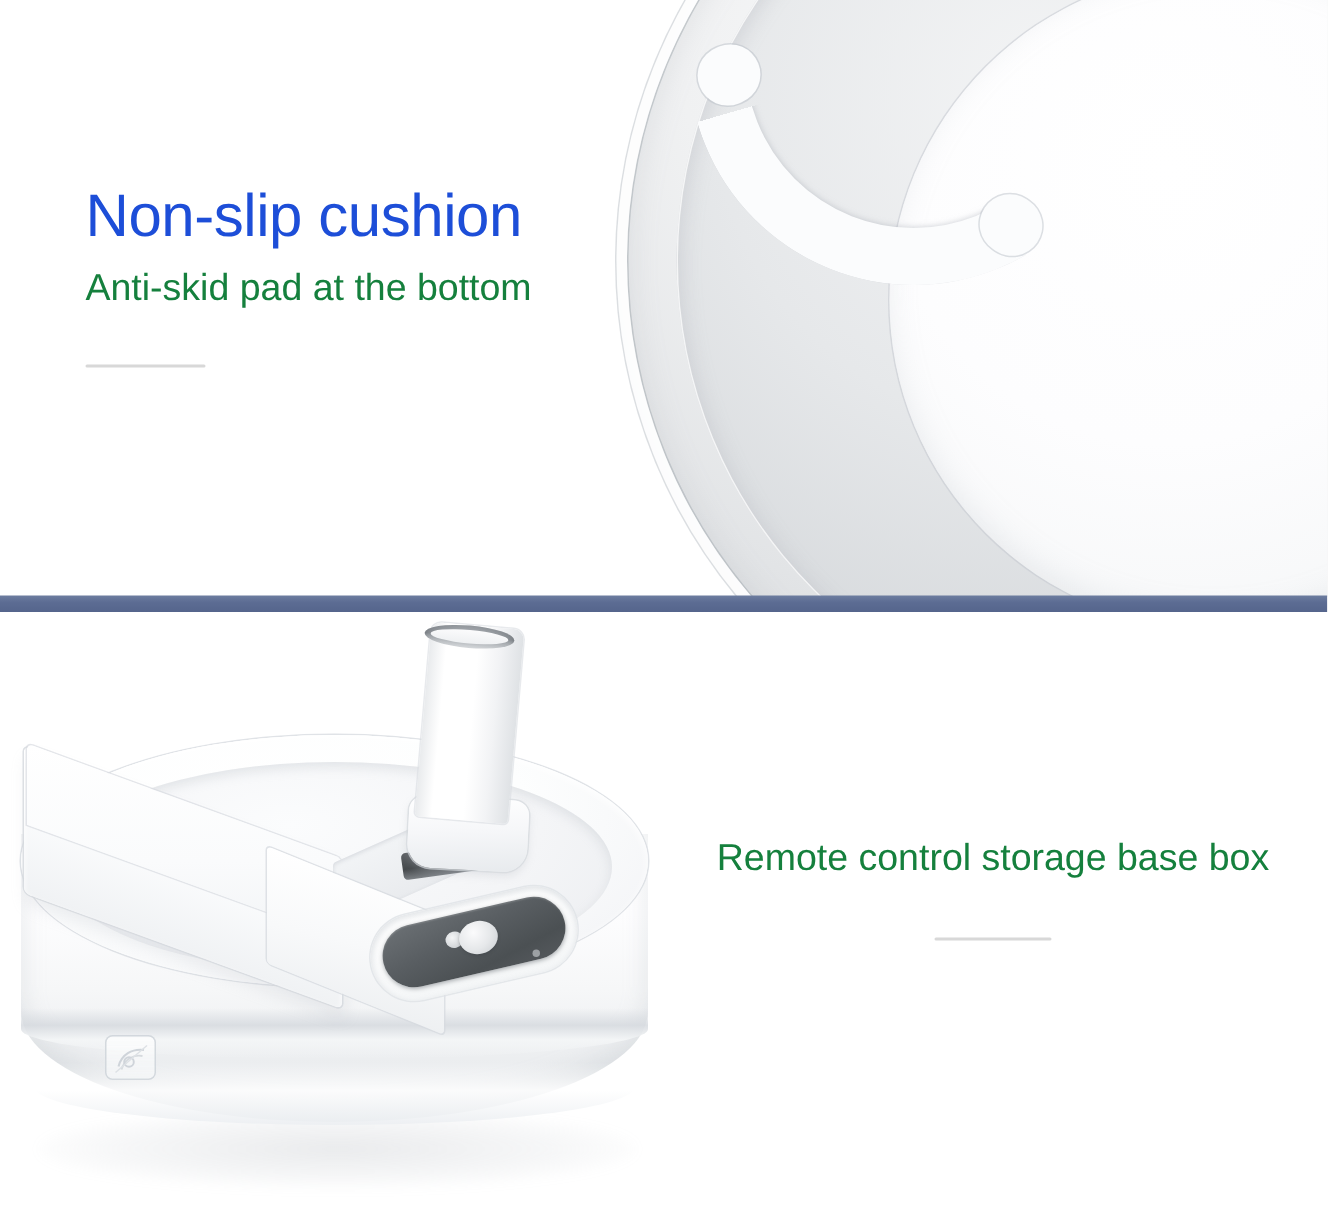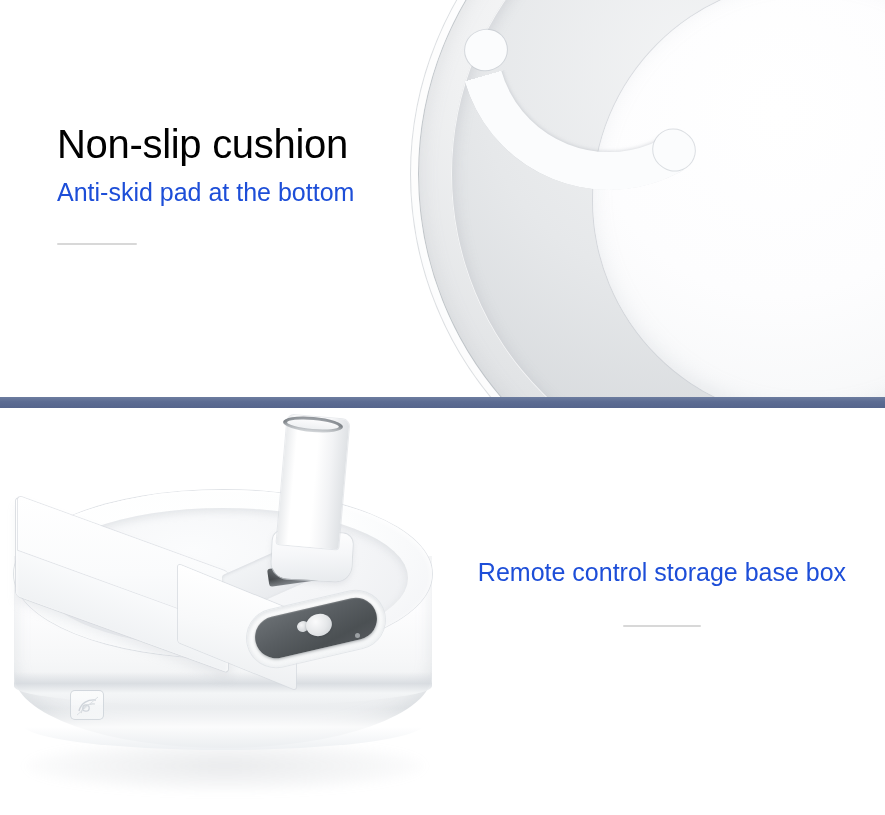--- a/index.html
+++ b/index.html
@@ -42,30 +42,30 @@
     top: 548px;
     width: 420px;
     text-align: center;
     z-index: 40;
   }
 
   .headline {
     font-size: 40px;
     font-weight: 400;
     letter-spacing: -0.3px;
-    color: #000000;
+    color: #1d4ed8;
     line-height: 1.14;
     white-space: nowrap;
   }
   .subline {
     margin-top: 9px;
     font-size: 25px;
     font-weight: 400;
     letter-spacing: 0px;
-    color: #1d4ed8;
+    color: #15803d;
     line-height: 1.2;
     white-space: nowrap;
   }
   .rule {
     margin-top: 36px;
     width: 80px;
     height: 2px;
     background: #d8d8d8;
     border-radius: 2px;
   }

